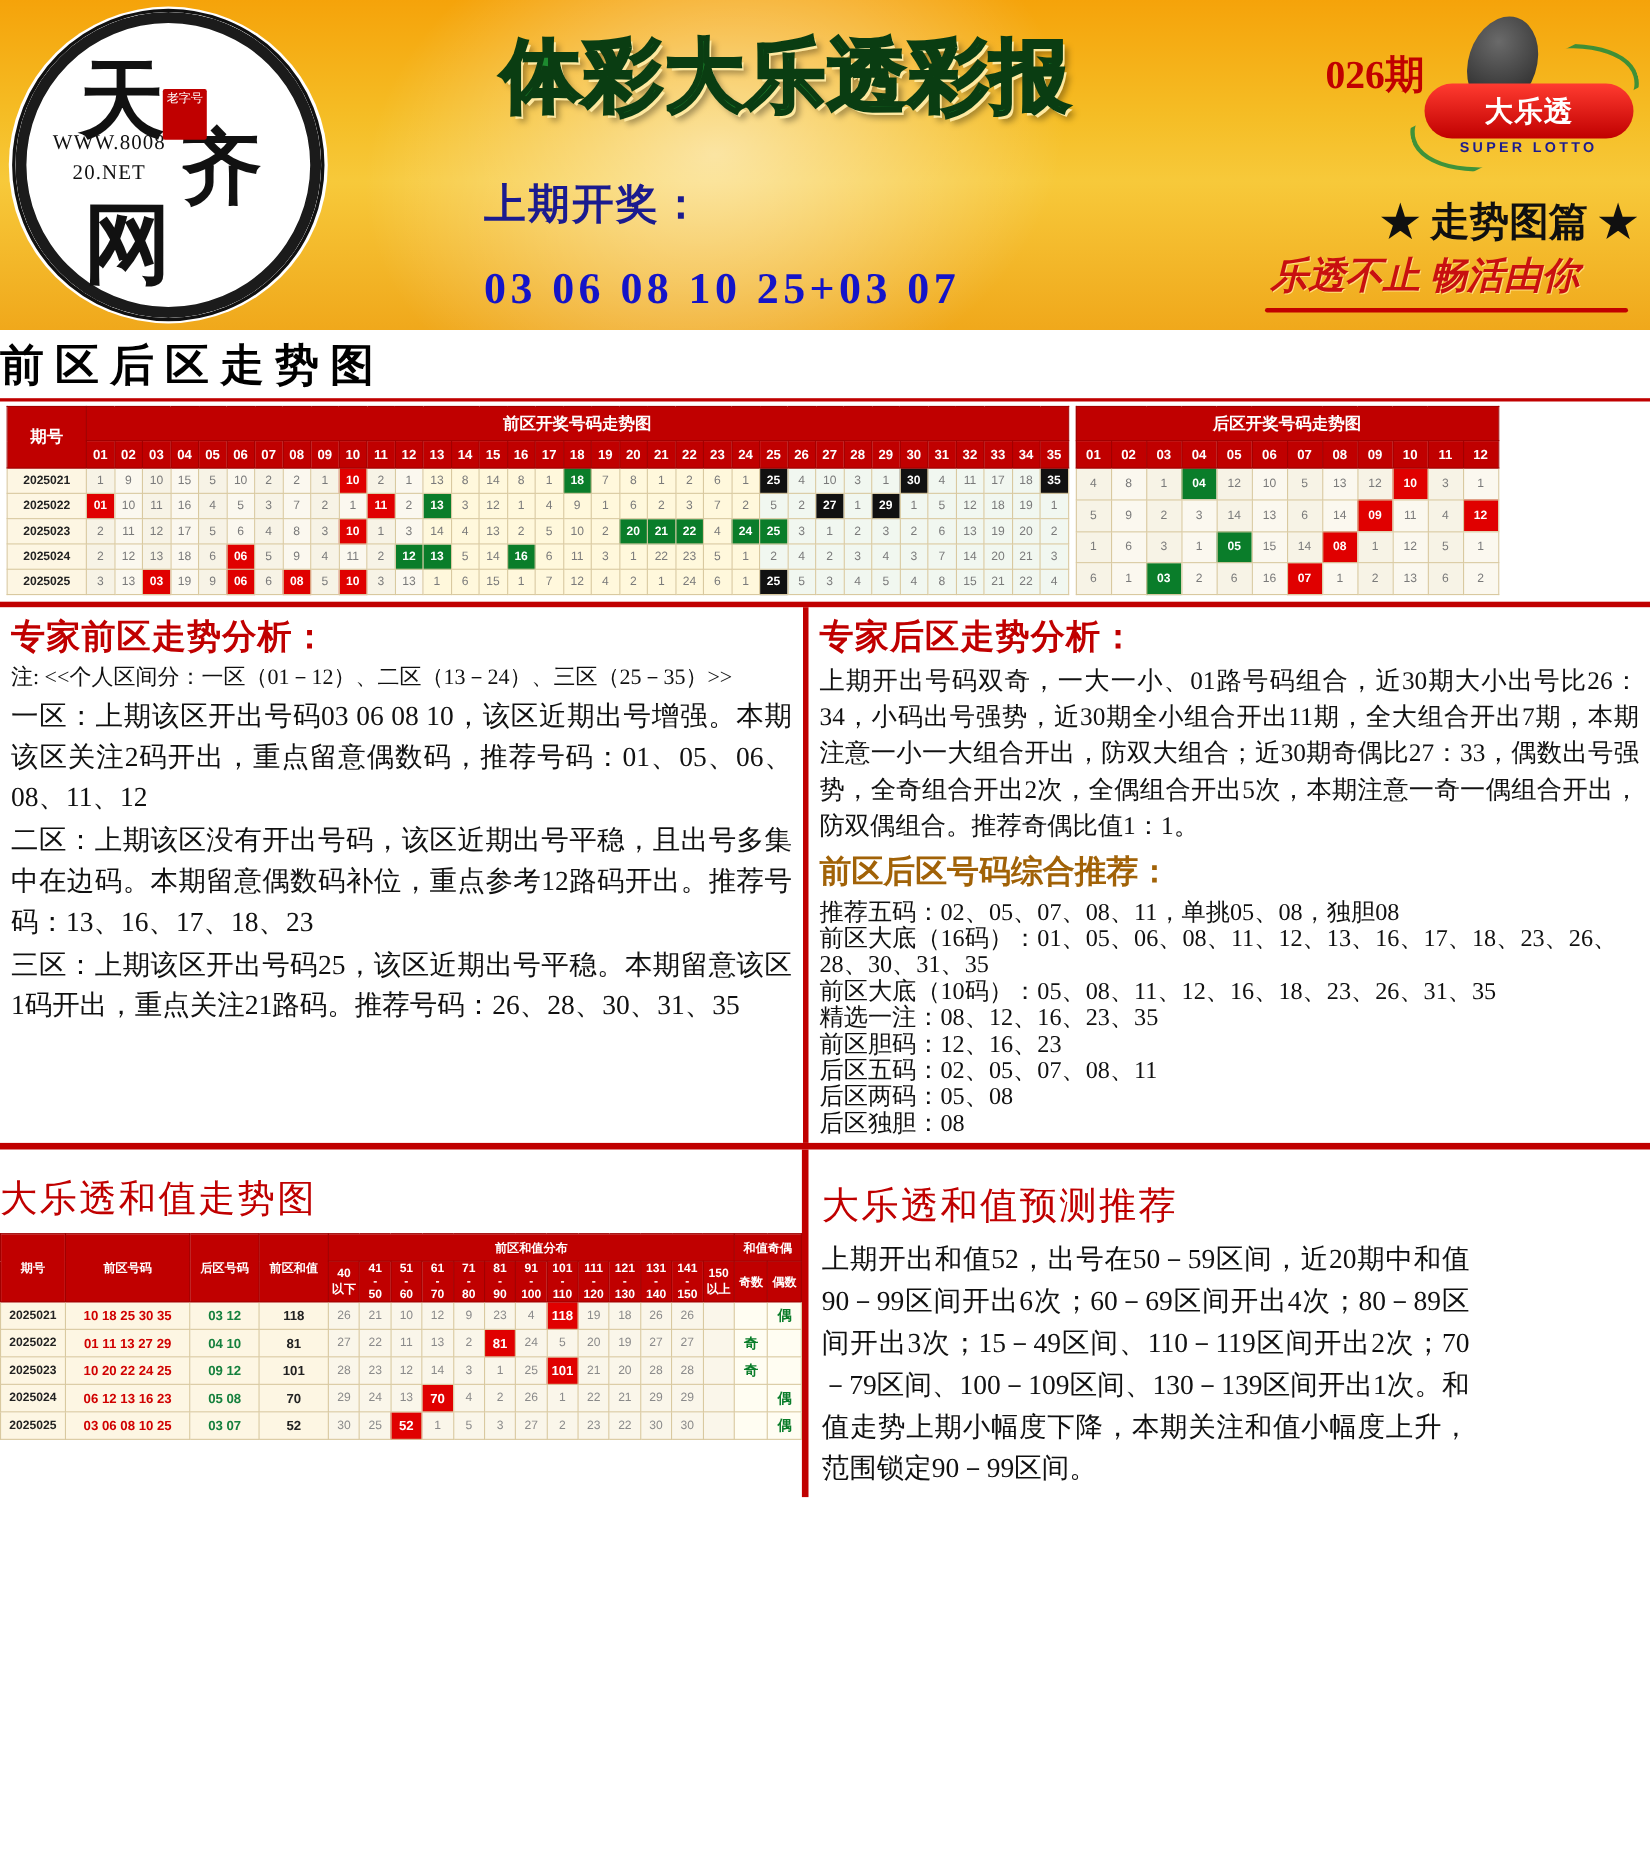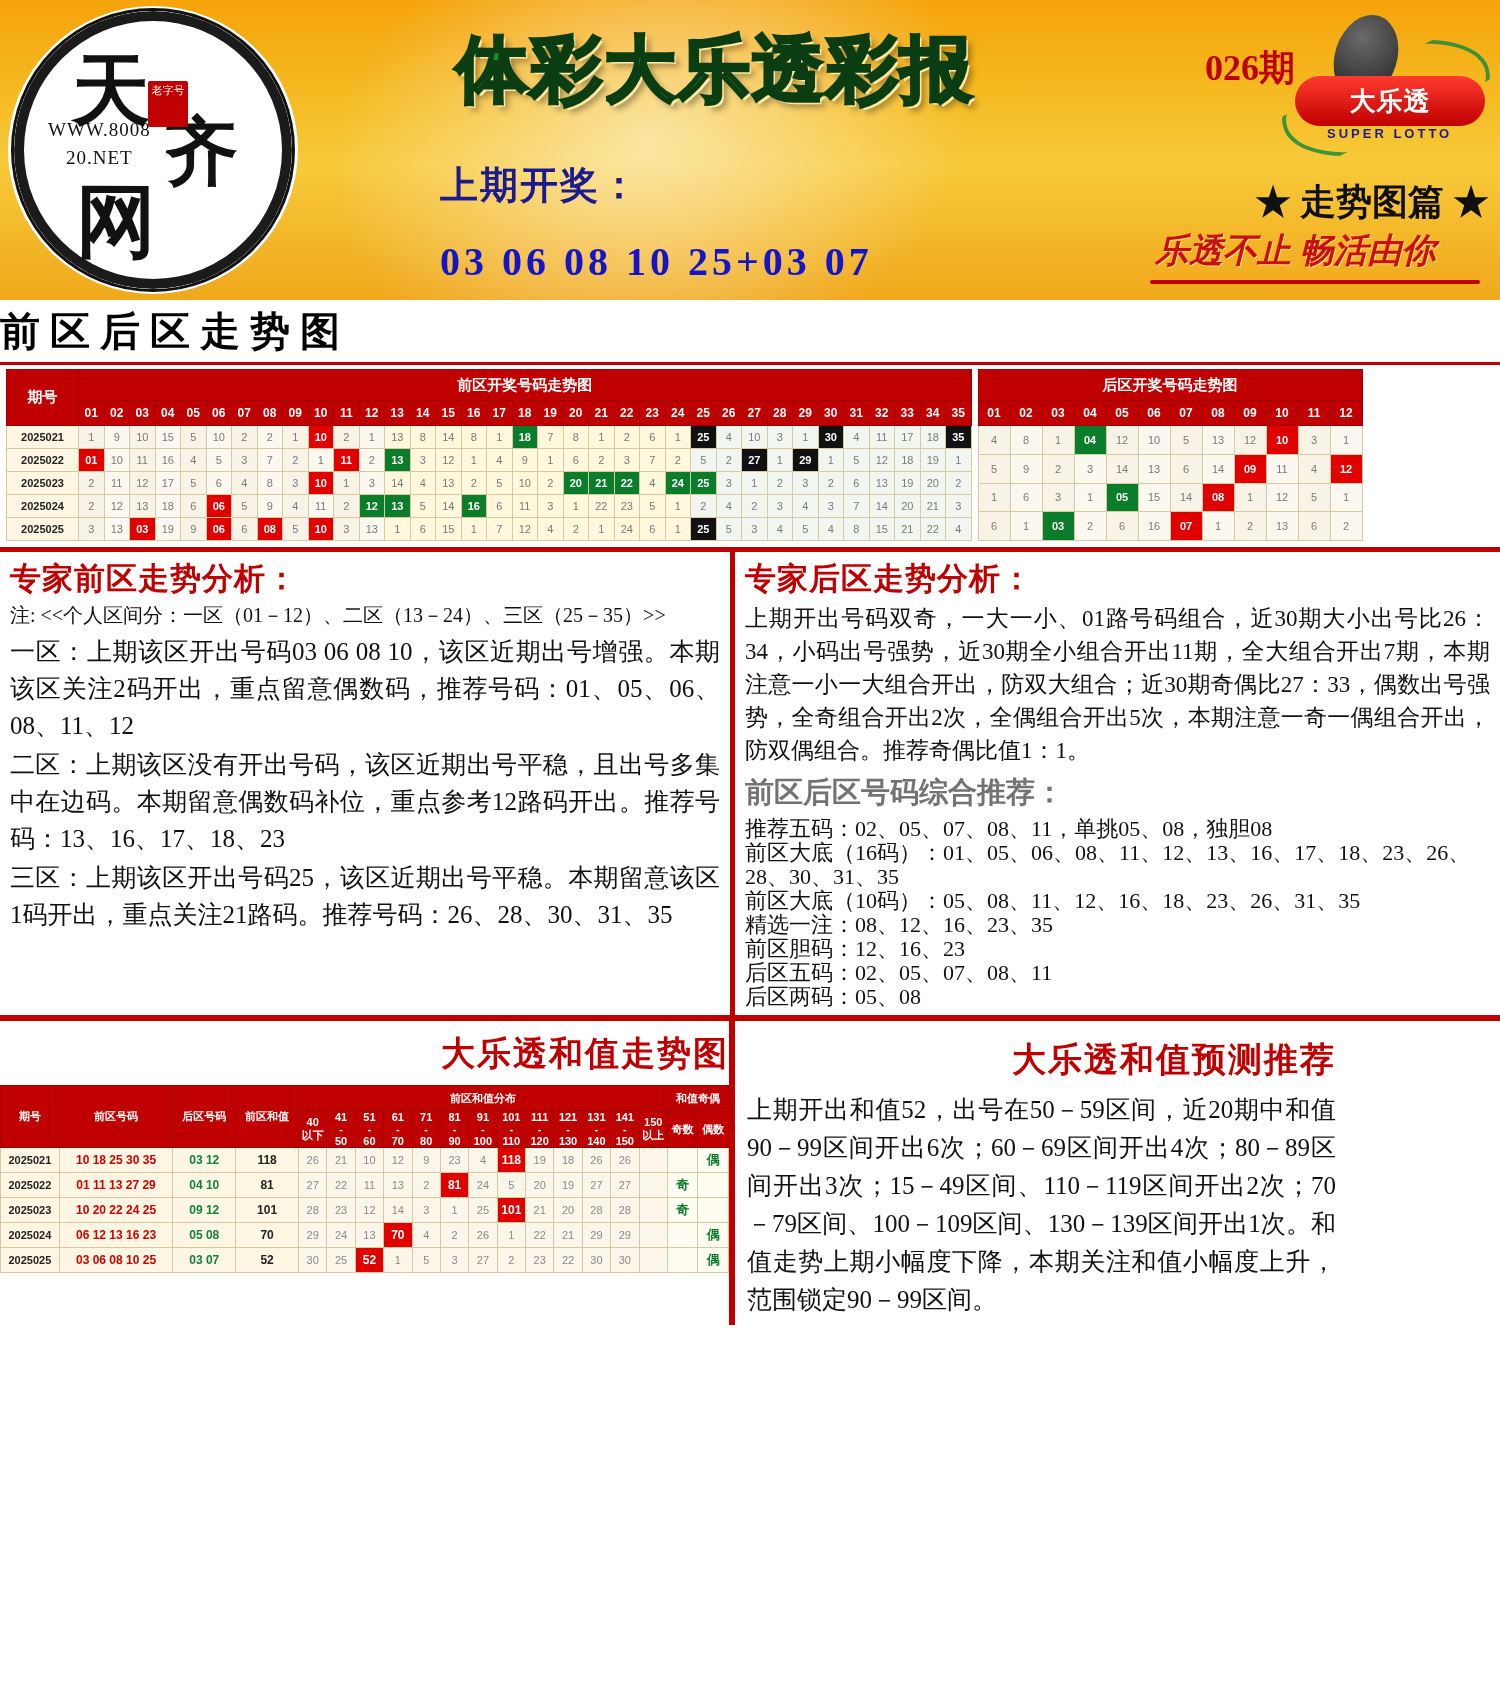--- a/index.html
+++ b/index.html
@@ -54,28 +54,28 @@
   .m-black{background:#111 !important;}
 
   
   .analysis{display:flex;border-top:5px solid #c00000;}
   .col-left{width:735px;border-right:5px solid #c00000;padding:4px 10px 6px 10px;box-sizing:border-box;}
   .col-right{width:765px;padding:4px 10px 6px 10px;box-sizing:border-box;border-radius:20px;}
   .an-title{font-size:31px;font-weight:bold;color:#c00000;font-family:"Liberation Serif",serif;margin:2px 0 2px 0;letter-spacing:1px;}
   .an-note{font-size:20px;color:#111;font-family:"Liberation Serif",serif;margin-bottom:4px;}
   .an-p{font-size:25px;line-height:37px;color:#111;font-family:"Liberation Serif",serif;text-align:justify;margin:0 0 2px 0;}
   .an-p-sm{font-size:23px;line-height:33px;color:#111;font-family:"Liberation Serif",serif;text-align:justify;margin:0;}
-  .rec-title{font-size:29px;font-weight:bold;color:#737373;font-family:"Liberation Serif",serif;margin:6px 0 4px 0;}
+  .rec-title{font-size:29px;font-weight:bold;color:#a16207;font-family:"Liberation Serif",serif;margin:6px 0 4px 0;}
   .rec-line{font-size:22px;line-height:24px;color:#111;font-family:"Liberation Serif",serif;}
 
   
   .bottom{display:flex;border-top:6px solid #c00000;}
   .b-left{width:735px;border-right:6px solid #c00000;box-sizing:border-box;}
   .b-right{width:613px;box-sizing:border-box;padding:6px 12px;}
-  .b-title{text-align:right;font-size:34px;font-weight:bold;color:#c00000;font-family:"Liberation Serif",serif;padding:10px 0 8px 0;letter-spacing:2px;}
+  .b-title{text-align:left;font-size:34px;font-weight:normal;color:#c00000;font-family:"Liberation Serif",serif;padding:22px 0 8px 0;letter-spacing:2px;}
   .b-title.blue{color:#c00000;}
   table.sum{border-collapse:collapse;table-layout:fixed;width:100%;}
   table.sum th,table.sum td{border:1px solid #d9c9a0;text-align:center;font-size:11px;height:24px;padding:0;color:#8a8a8a;}
   .sum thead th{background:#c00000;color:#fff;font-weight:bold;border-color:#a00000;}
   .sum td.issue{background:#fdf6e3;color:#222;font-weight:bold;font-size:11px;}
   .sum td.frontnum{color:#d00000;font-weight:bold;font-size:12px;background:#fdf6e3;}
   .sum td.backnum{color:#15803d;font-weight:bold;font-size:12px;background:#fdf6e3;}
   .sum td.sumv{color:#222;font-weight:bold;font-size:12px;background:#fdf6e3;}
   .sum td.cell{background:#faf6ea;}
   .sum td.oe{background:#fffdf2;color:#0a7d2a;font-weight:bold;font-size:13px;}
@@ -504,20 +504,21 @@
       <div class="an-title">专家后区走势分析：</div>
       <p class="an-p-sm">上期开出号码双奇，一大一小、01路号码组合，近30期大小出号比26：34，小码出号强势，近30期全小组合开出11期，全大组合开出7期，本期注意一小一大组合开出，防双大组合；近30期奇偶比27：33，偶数出号强势，全奇组合开出2次，全偶组合开出5次，本期注意一奇一偶组合开出，防双偶组合。推荐奇偶比值1：1。</p>
       <div class="rec-title">前区后区号码综合推荐：</div>
       <div class="rec-line">推荐五码：02、05、07、08、11，单挑05、08，独胆08</div>
       <div class="rec-line">前区大底（16码）：01、05、06、08、11、12、13、16、17、18、23、26、28、30、31、35</div>
       <div class="rec-line">前区大底（10码）：05、08、11、12、16、18、23、26、31、35</div>
       <div class="rec-line">精选一注：08、12、16、23、35</div>
       <div class="rec-line">前区胆码：12、16、23</div>
       <div class="rec-line">后区五码：02、05、07、08、11</div>
       <div class="rec-line">后区两码：05、08</div>
+      <div class="rec-line">后区独胆：08</div>
     </div>
   </div>
 
   <div class="bottom">
     <div class="b-left">
       <div class="b-title">大乐透和值走势图</div>
       <table class="sum" id="sum-table">
           <colgroup>
             <col style="width:58px">
             <col style="width:112px">

